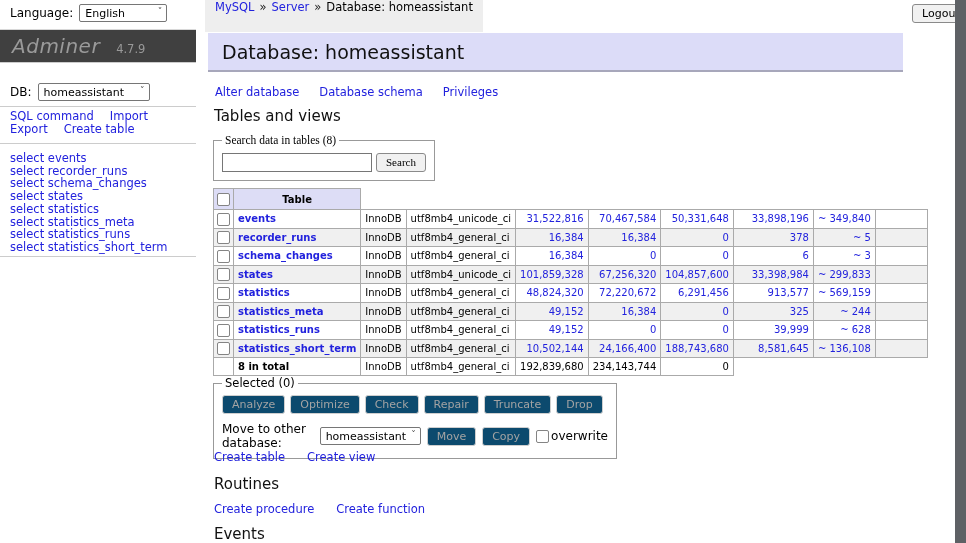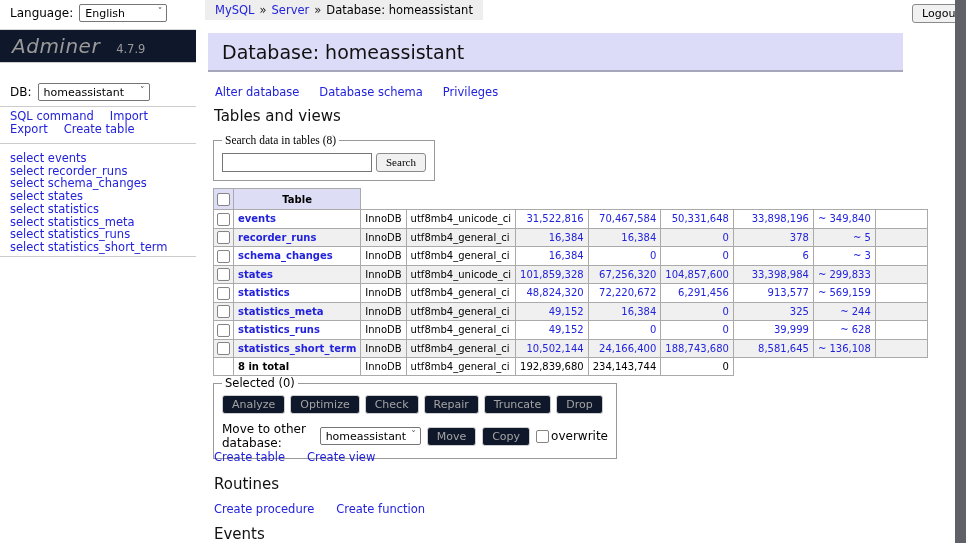--- a/index.html
+++ b/index.html
@@ -7,47 +7,47 @@
        font-family:"DejaVu Sans",sans-serif;font-size:12px;color:#000;}
   a{color:var(--link_blue,#2222dd);text-decoration:none;cursor:pointer;}
 
   
   .select{display:inline-flex;align-items:center;justify-content:space-between;
           border:1px solid #767676;background:#fff;height:18px;box-sizing:border-box;
           padding:0 4px 0 5px;border-radius:2px;font-size:11px;cursor:pointer;}
   .select .chev{font-size:9px;color:#444;margin-left:5px;line-height:1;transform:translateY(-2px);}
   .btn{font-family:inherit;font-size:11px;color:#000;background:#f1f1f1;
        border:1px solid #8a8a8a;border-radius:3px;padding:2px 9px;cursor:pointer;line-height:13px;}
-  .btn.dis{color:#a3a3a3;border-color:#cfcfcf;background:#0f172a;cursor:default;}
+  .btn.dis{color:#a3a3a3;border-color:#cfcfcf;background:#0c4a6e;cursor:default;}
   .cb{display:inline-block;width:11px;height:11px;border:1px solid #848484;background:#fff;
       border-radius:2px;vertical-align:middle;box-sizing:content-box;}
   .txt{width:150px;height:19px;border:1px solid #767676;box-sizing:border-box;
        font-family:inherit;font-size:11px;padding:1px 4px;}
   fieldset{margin:0;border:1px solid #999;padding:5px 8px 8px;}
   legend{font-size:11.5px;padding:0 3px;}
 
   
   .lang-row{position:absolute;left:10px;top:4px;display:flex;align-items:center;gap:6px;font-size:12px;}
   .sel-lang{width:88px;}
-  .brand{position:absolute;left:0;top:29px;width:196px;height:34px;background:#0f172a;
+  .brand{position:absolute;left:0;top:29px;width:196px;height:34px;background:#404040;
          border-top:1px solid #d8d8d8;border-bottom:1px solid #cccccc;box-sizing:border-box;
          display:flex;align-items:center;padding-left:12px;}
   .brand-name{font-style:italic;font-size:20px;color:#9a9a9a;letter-spacing:.5px;}
   .brand-ver{font-size:11.5px;color:#999;margin-left:16px;margin-top:5px;}
   .db-row{position:absolute;left:10px;top:83px;display:flex;align-items:center;gap:6px;}
   .sel-db{width:112px;}
   .hr{position:absolute;left:0;width:196px;border-top:1px solid #ccc;height:0;}
   .side-links{position:absolute;left:10px;top:110px;width:182px;line-height:13px;font-size:11.5px;}
   .side-links a{margin-right:16px;display:inline-block;}
   .tables-list{position:absolute;left:10px;top:152px;font-size:11.5px;line-height:12.7px;}
   .tables-list a{display:block;}
 
   
-  .crumbs{position:absolute;left:205px;top:0;height:20px;background:var(--breadcrumb_bg,#eee);
-          display:flex;align-items:center;padding:0 10px;gap:5px;font-size:11.5px;}
+  .crumbs{position:absolute;left:205px;top:0;height:32px;background:var(--breadcrumb_bg,#eee);
+          display:flex;padding:0 10px;gap:5px;font-size:11.5px;}
   .crumbs .sep{color:#222;}
   .logout-btn{position:absolute;left:912px;top:4px;}
   .scrollbar{position:absolute;left:955px;top:0;width:11px;height:543px;background:#5e6165;}
 
   
   .h2{position:absolute;left:208px;top:33px;width:695px;height:39px;
       background:var(--title_bg,#dcdcf8);border-bottom:2px solid #a7a7bb;box-sizing:border-box;
       display:flex;align-items:center;padding-left:14px;font-size:19px;color:#111;}
   .db-links{position:absolute;left:215px;top:85px;font-size:11.5px;}
   .db-links a{margin-right:20px;}

